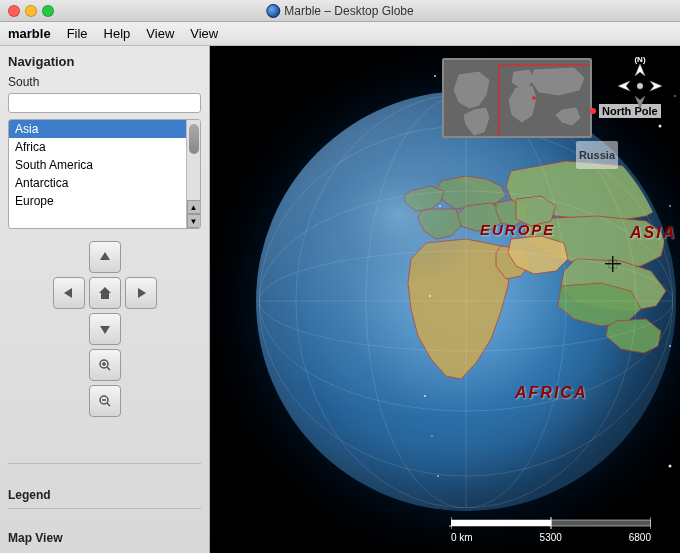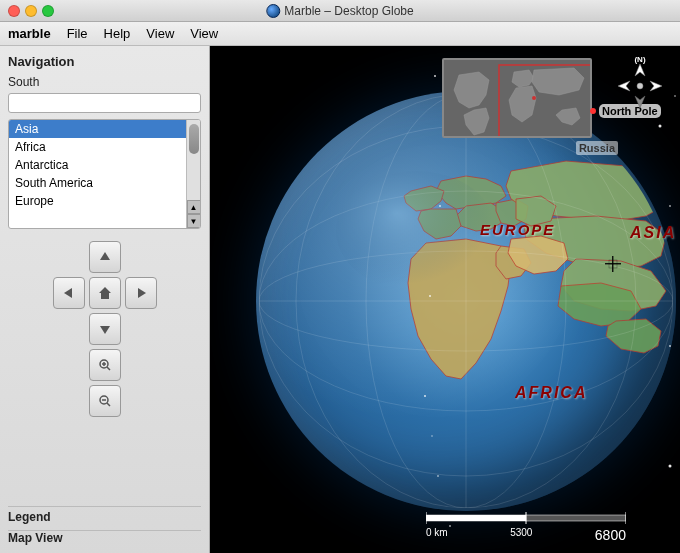--- a/index.html
+++ b/index.html
@@ -180,21 +180,21 @@
       justify-content: center;
       cursor: pointer;
       font-size: 14px;
       color: #444;
     }
 
     
     .sidebar-bottom {
       margin-top: auto;
       border-top: 1px solid #bbb;
-      padding-top: 3px;
+      padding-top: 24px;
     }
     .bottom-section-title {
       font-size: 12px;
       font-weight: bold;
       color: #222;
       margin-bottom: 2px;
     }
 
     
     .map-area {
@@ -342,22 +342,22 @@
   <div class="sidebar">
     <div class="sidebar-section-title">Navigation</div>
 
     <div class="search-label">South</div>
     <input class="search-input" type="text" placeholder="" style="">
 
     <div class="list-container">
       <div class="list-items">
         <div class="list-item selected">Asia</div>
         <div class="list-item">Africa</div>
+        <div class="list-item">South America</div>
         <div class="list-item">Antarctica</div>
-        <div class="list-item">South America</div>
         <div class="list-item">Europe</div>
       </div>
       <div class="list-scrollbar">
         <div class="scroll-thumb"></div>
         <div style="flex:1"></div>
         <div class="scroll-up-btn">▲</div>
         <div class="scroll-down-btn">▼</div>
       </div>
     </div>
 
@@ -410,21 +410,21 @@
             <line x1="4" y1="6" x2="8" y2="6" stroke="#555" stroke-width="1.5"></line>
             <line x1="9" y1="9" x2="12" y2="12" stroke="#555" stroke-width="1.5"></line>
           </svg>
         </div>
       </div>
     </div>
 
     <div class="sidebar-bottom">
       <div class="bottom-section-title">Legend</div>
     </div>
-    <div style="border-top:1px solid #bbb; padding-top:0; margin-top:4px;">
+    <div style="border-top:1px solid #bbb; padding-top:22px; margin-top:4px;">
       <div class="bottom-section-title">Map View</div>
     </div>
   </div>
 
   <div class="map-area">
 
     <div class="starfield">
       
     </div>
 
@@ -516,56 +516,56 @@
         <path d="M118,50 L132,48 L136,58 L128,65 L118,62 L112,55 Z" fill="#888" stroke="#999" stroke-width="0.5"></path>
 
         <rect x="55" y="5" width="95" height="75" fill="none" stroke="#cc3333" stroke-width="1.5"></rect>
 
         <circle cx="90" cy="38" r="2" fill="#cc3333"></circle>
       </svg>
     </div>
 
     <div style="position:absolute;top:58px;left:380px;display:flex;align-items:center;gap:3px;">
       <div style="width:6px;height:6px;border-radius:50%;background:#ff3333;"></div>
-      <span style="color:#000;font-size:11px;font-weight:bold;background:rgba(255,255,255,0.75);padding:1px 3px;border-radius:5px;text-align:right;">North Pole</span>
-    </div>
-
-    <div style="position:absolute;top:95px;right:62px;color:#333;font-size:11px;font-weight:bold;background:rgba(255,255,255,0.5);padding:1px 3px;border-radius:2px;">Russia</div>
+      <span style="color:#000;font-size:11px;font-weight:bold;background:rgba(255,255,255,0.75);padding:1px 3px;border-radius:0;text-align:right;">North Pole</span>
+    </div>
+
+    <div style="position:absolute;top:95px;right:62px;color:#333;font-size:11px;font-weight:bold;background:rgba(255,255,255,0.5);padding:8px 3px;border-radius:2px;">Russia</div>
 
     <div class="compass" style="position:absolute;top:10px;right:10px;">
       <svg width="60" height="60" viewBox="0 0 60 60">
         <g transform="translate(30,30)">
 
           <polygon points="0,-22 5,-10 0,-14 -5,-10" fill="white" stroke="#888" stroke-width="0.5"></polygon>
 
           <polygon points="0,22 5,10 0,14 -5,10" fill="#888" stroke="#666" stroke-width="0.5"></polygon>
 
           <polygon points="22,0 10,-5 14,0 10,5" fill="white" stroke="#888" stroke-width="0.5"></polygon>
 
           <polygon points="-22,0 -10,-5 -14,0 -10,5" fill="white" stroke="#888" stroke-width="0.5"></polygon>
 
           <circle cx="0" cy="0" r="3" fill="#ccc" stroke="#888" stroke-width="0.5"></circle>
 
           <text x="0" y="-24" text-anchor="middle" font-size="8" fill="white" font-weight="bold">(N)</text>
         </g>
       </svg>
     </div>
 
-    <div class="scale-bar" style="position:absolute;bottom:12px;left:216px;">
+    <div class="scale-bar" style="position:absolute;bottom:12px;left:241px;">
       <svg width="200" height="20" viewBox="0 0 200 20">
         <rect x="0" y="8" width="100" height="6" fill="white" stroke="white" stroke-width="0.5"></rect>
         <rect x="100" y="8" width="100" height="6" fill="#555" stroke="white" stroke-width="0.5"></rect>
         <line x1="0" y1="5" x2="0" y2="17" stroke="white" stroke-width="1"></line>
         <line x1="100" y1="5" x2="100" y2="17" stroke="white" stroke-width="1"></line>
         <line x1="200" y1="5" x2="200" y2="17" stroke="white" stroke-width="1"></line>
       </svg>
       <div style="display:flex;justify-content:space-between;width:200px;">
         <span style="color:white;font-size:10px;">0 km</span>
         <span style="color:white;font-size:10px;">5300</span>
-        <span style="color:white;font-size:14px;">6800</span>
+        <span style="color:white;font-size:10px;">6800</span>
       </div>
     </div>
 
     <svg style="position:absolute;inset:0;width:100%;height:100%;pointer-events:none;">
       <circle cx="225" cy="30" r="1" fill="white" opacity="0.8"></circle>
       <circle cx="450" cy="80" r="1.5" fill="white" opacity="0.9"></circle>
       <circle cx="230" cy="160" r="1" fill="white" opacity="0.7"></circle>
       <circle cx="215" cy="350" r="1" fill="white" opacity="0.8"></circle>
       <circle cx="460" cy="420" r="1.5" fill="white" opacity="0.9"></circle>
       <circle cx="240" cy="480" r="1" fill="white" opacity="0.6"></circle>

